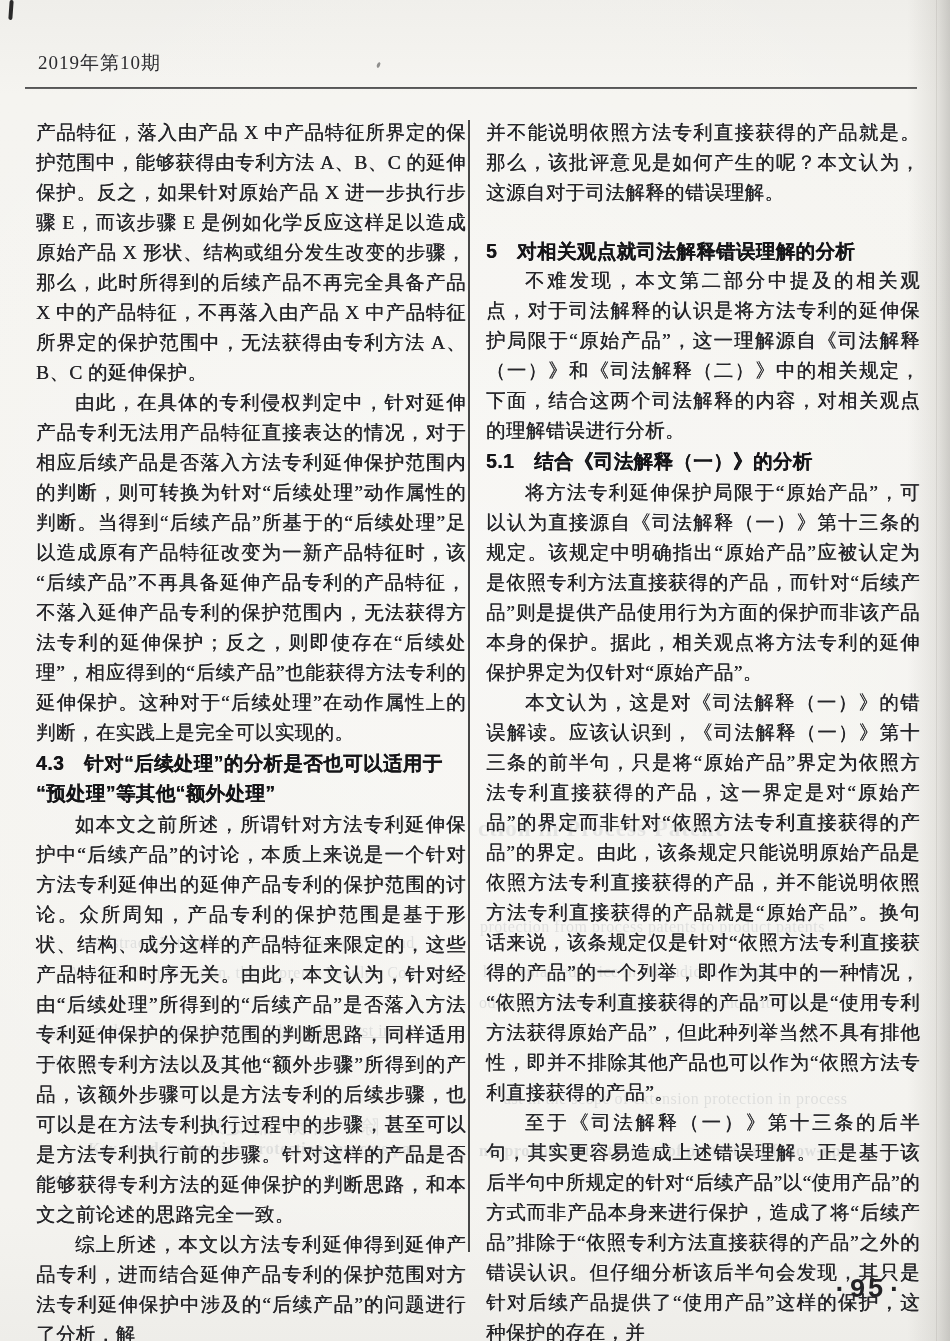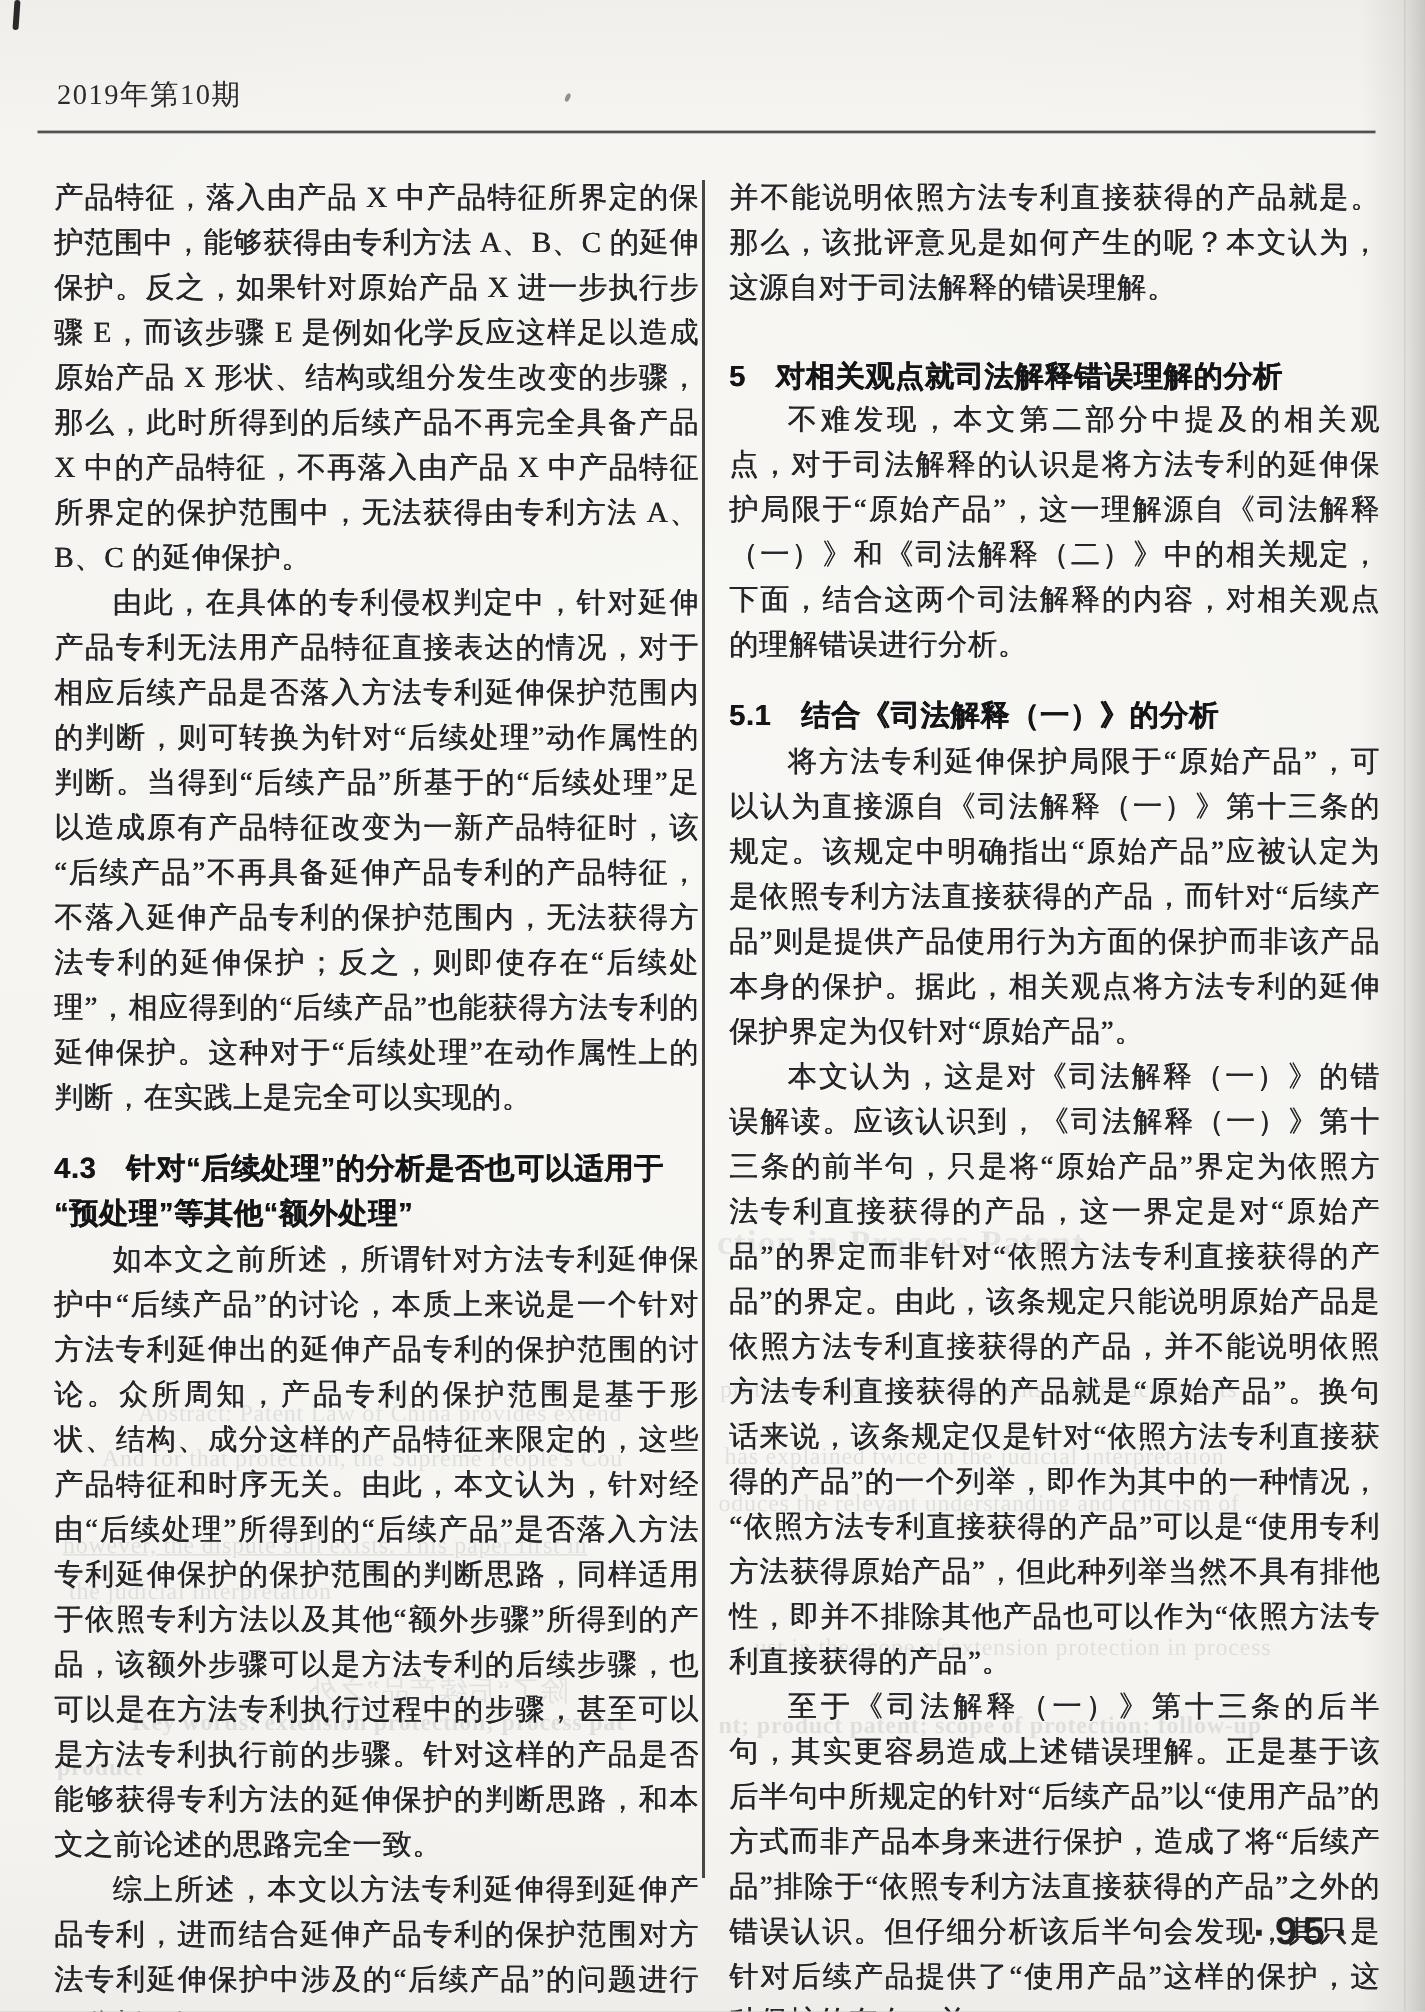--- a/index.html
+++ b/index.html
@@ -44,21 +44,21 @@
     text-shadow:.3px 0 0 currentColor;
     margin:0;
   }
   .blk.ind{text-indent:2em;}
   .blk.h2,.blk.h3{
     font-family:"Liberation Sans","DejaVu Sans",sans-serif;
     font-weight:700;color:#151518;text-align:left;
     text-shadow:.2px 0 0 currentColor;
   }
   .blk.h2{margin-top:28px;}
-  .blk.h3{margin-top:16px;margin-bottom:2px;}
+  .blk.h3{margin-top:0;margin-bottom:2px;}
   
   .page-num{
     position:absolute;right:46px;bottom:36px;
     font-family:Liberation Mono, monospace;
     font-size:27px;font-weight:600;letter-spacing:2px;color:#232326;
   }
   
   .corner-mark{
     position:absolute;left:9px;top:0;width:4px;height:20px;
     background:#2a2a2a;transform:rotate(4deg);border-radius:2px;

